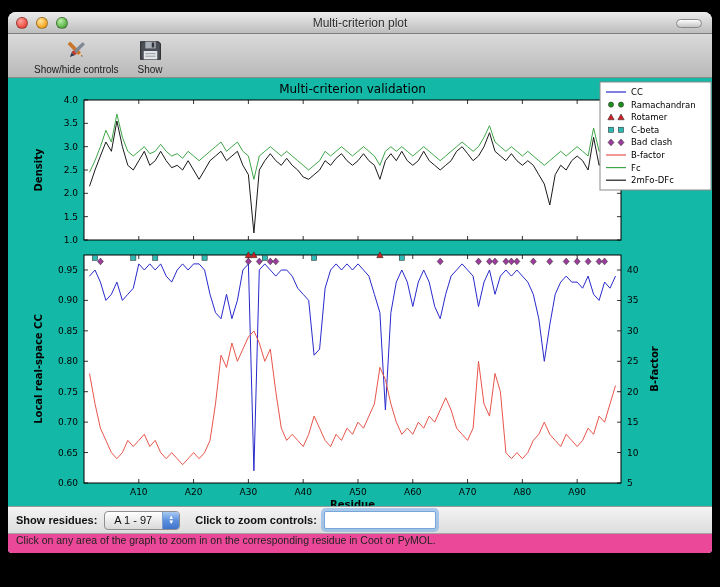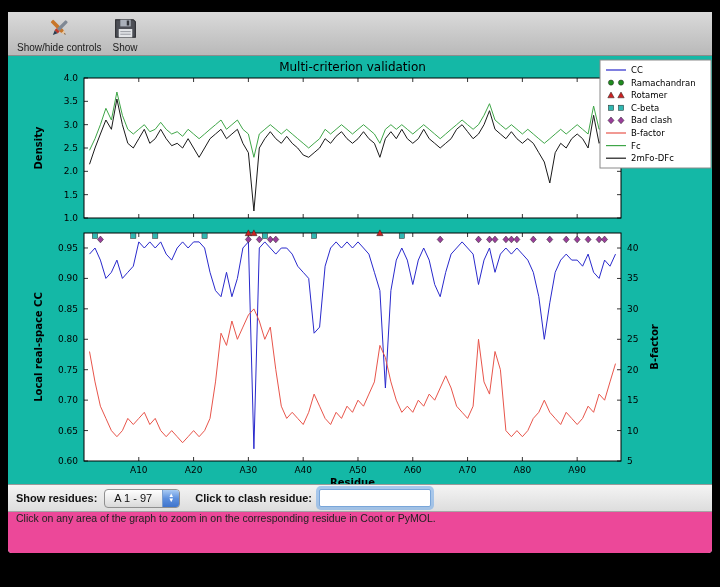--- a/index.html
+++ b/index.html
@@ -18,21 +18,21 @@
   .light { width:12px; height:12px; border-radius:50%; border:1px solid rgba(0,0,0,.35); display:inline-block; }
   .light.red    { background:radial-gradient(circle at 35% 30%, #ffa39a, #ee4d43 70%); }
   .light.yellow { background:radial-gradient(circle at 35% 30%, #ffe49a, #f5a623 70%); }
   .light.green  { background:radial-gradient(circle at 35% 30%, #b9f0a8, #58b043 70%); }
   .title { font-size:12px; color:#2c2c2c; text-shadow:0 1px 0 rgba(255,255,255,.6); }
   .capsule { position:absolute; right:10px; top:7px; width:26px; height:9px; border-radius:5px;
     background:linear-gradient(#fdfdfd,#c4c4c4); border:1px solid #8a8a8a; }
   
   .toolbar { height:44px; flex:0 0 44px; background:linear-gradient(#dadada,#b9b9b9);
     border-bottom:1px solid #8c8c8c; display:flex; align-items:flex-start;
-    padding:2px 6px; gap:4px; }
+    padding:2px 23px; gap:12px; }
   .tool-btn { display:flex; flex-direction:column; align-items:center; gap:0;
     font-size:10px; color:#1b1b1b; padding:1px 3px; border-radius:4px; cursor:default; }
   .tool-btn svg { width:27px; height:27px; }
   
   .figure { height:428px; flex:0 0 428px; background:#14b8a6; position:relative;text-decoration:underline; }
   .figure text { font-family:"DejaVu Sans", sans-serif; }
   
   .controls { height:27px; flex:0 0 27px; background:linear-gradient(#f4f4f4,#dddddd);
     border-top:1px solid #9a9a9a; display:flex; align-items:center; padding:12px 8px; gap:7px; }
   .lbl { font-size:11px; font-weight:bold; color:#111; white-space:nowrap; }
@@ -49,20 +49,29 @@
   
   .statusbar { flex:1; background:#ec4899; border-top:1px solid #a6a6a6;
     display:flex; padding:0 8px; border-radius:0 0 4px 4px; }
   .statusbar span { font-size:10.5px; color:#222; }
 </style>
 </head>
 <body>
 
 <div class="window">
 
+  <div class="titlebar">
+    <div class="traffic">
+      <span class="light red"></span>
+      <span class="light yellow"></span>
+      <span class="light green"></span>
+    </div>
+    <span class="title">Multi-criterion plot</span>
+    <span class="capsule"></span>
+  </div>
 
   <div class="toolbar">
     <div class="tool-btn">
       <svg viewBox="0 0 26 26">
         <g transform="rotate(-45 13 13)">
           <rect x="11.2" y="2.5" width="3.6" height="15" rx="1" fill="#c8762a"></rect>
           <path d="M11.2 17.5 L13 21.5 L14.8 17.5 Z" fill="#e9c49a"></path>
           <path d="M12.4 19.8 L13 21.5 L13.6 19.8 Z" fill="#333"></path>
         </g>
         <g transform="rotate(45 13 13)">
@@ -250,21 +259,21 @@
 
   <div class="controls">
     <span class="lbl">Show residues:</span>
     <div class="popup">
       <span class="popup-text">A  1 - 97</span>
       <span class="popup-cap">
         <span>▲</span>
         <span>▼</span>
       </span>
     </div>
-    <span class="lbl" style="margin-left:8px;">Click to clash residue:</span>
+    <span class="lbl" style="margin-left:8px;">Click to zoom controls:</span>
     <input class="zoom-input" type="text" value="" style="">
   </div>
 
   <div class="statusbar">
     <span>Click on any area of the graph to zoom in on the corresponding residue in Coot or PyMOL.</span>
   </div>
 
 </div>
 
 </body></html>

